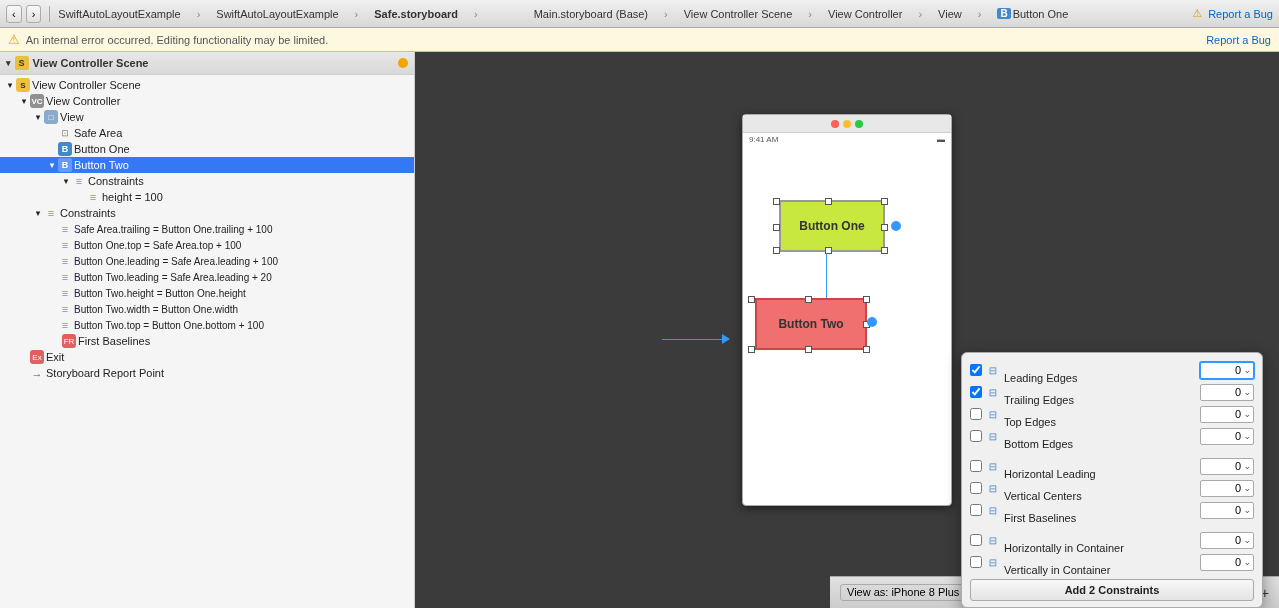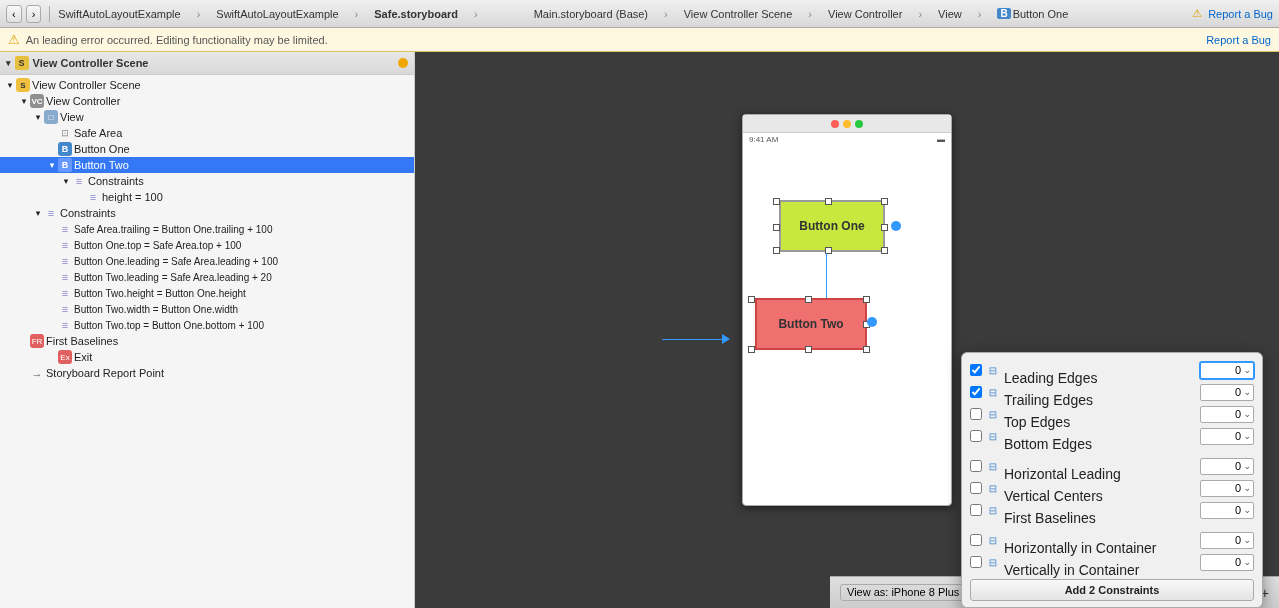--- a/index.html
+++ b/index.html
@@ -71,22 +71,22 @@
     .tree-item.selected { background: #3478f6; color: white; }
     .indent { display: inline-block; }
     .tri { width: 12px; text-align: center; font-size: 9px; display: inline-block; }
     .tri-open::before { content: '▾'; }
     .tri-none::before { content: ''; }
     .item-icon { width: 14px; height: 14px; display: inline-flex; align-items: center; justify-content: center; margin-right: 2px; font-size: 9px; border-radius: 2px; flex-shrink: 0; }
     .icon-yellow { background: #f0c040; color: #333; border-radius: 3px; }
     .icon-gray { background: #909090; color: white; border-radius: 3px; }
     .icon-blue { background: #4488cc; color: white; border-radius: 3px; }
     .icon-view { background: #88aacc; color: white; border-radius: 3px; }
-    .icon-first { background: #e06060; color: white; border-radius: 3px; font-size: 8px; }
-    .icon-exit { background: #e06060; color: white; border-radius: 3px; font-size: 8px; margin-left: 28px; }
+    .icon-first { background: #e06060; color: white; border-radius: 3px; font-size: 8px; margin-left: 32px; }
+    .icon-exit { background: #e06060; color: white; border-radius: 3px; font-size: 8px; }
 
     
     .canvas {
       flex: 1;
       background: #3b3b3b;
       display: flex;
       align-items: center;
       justify-content: center;
       position: relative;
       overflow: hidden;
@@ -185,21 +185,21 @@
       padding: 6px 10px;
       font-size: 11px; font-weight: 700; color: #222;
       border-bottom: 1px solid #bbb;
     }
     .cp-body { padding: 6px 8px; }
     .cp-row {
       display: flex; align-items: center; height: 22px; gap: 4px;
     }
     .cp-row input[type=checkbox] { width: 12px; height: 12px; margin: 0; cursor: pointer; }
     .cp-icon { width: 14px; height: 14px; display: inline-flex; align-items: center; justify-content: center; }
-    .cp-label { flex: 1; font-size: 14px; color: #222; margin-top: 15px; }
+    .cp-label { flex: 1; font-size: 11px; color: #222; margin-top: 15px; }
     .cp-input {
       width: 54px; height: 17px;
       border: 1px solid #aaa;
       border-radius: 2px;
       background: white;
       font-size: 11px; text-align: right; padding: 0 2px;
       display: flex; align-items: center;
     }
     .cp-input.highlighted { border-color: #3399ff; box-shadow: 0 0 0 1px #3399ff; }
     .cp-input input {
@@ -250,21 +250,21 @@
     </span>
   </div>
   <div class="toolbar-right">
     <span style="color:#e0a000;">⚠</span>
     <span style="color:#0066cc;cursor:pointer;">Report a Bug</span>
   </div>
 </div>
 
 <div class="warning-bar">
   <span class="warning-icon">⚠</span>
-  <span>An leading error occurred. Editing functionality may be limited.</span>
+  <span>An internal error occurred. Editing functionality may be limited.</span>
   <span class="report-link">Report a Bug</span>
 </div>
 
 <div class="main-layout">
 
   <div class="navigator">
     <div class="nav-header">
       <div class="nav-header-left">
         <span style="font-size:9px;">▾</span>
         <span style="background:#e8c040;color:#333;border-radius:2px;width:14px;height:14px;display:inline-flex;align-items:center;justify-content:center;font-size:9px;font-weight:700;">S</span>

